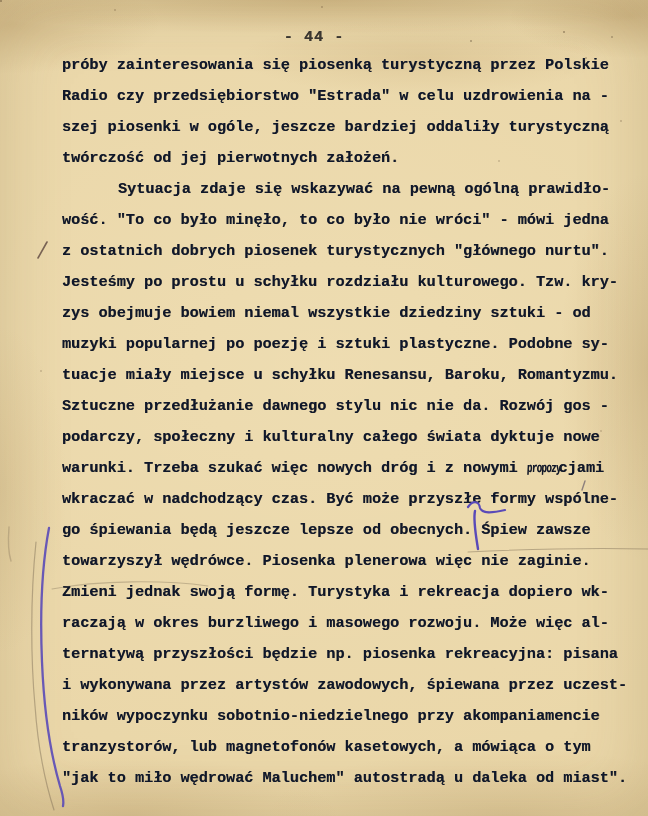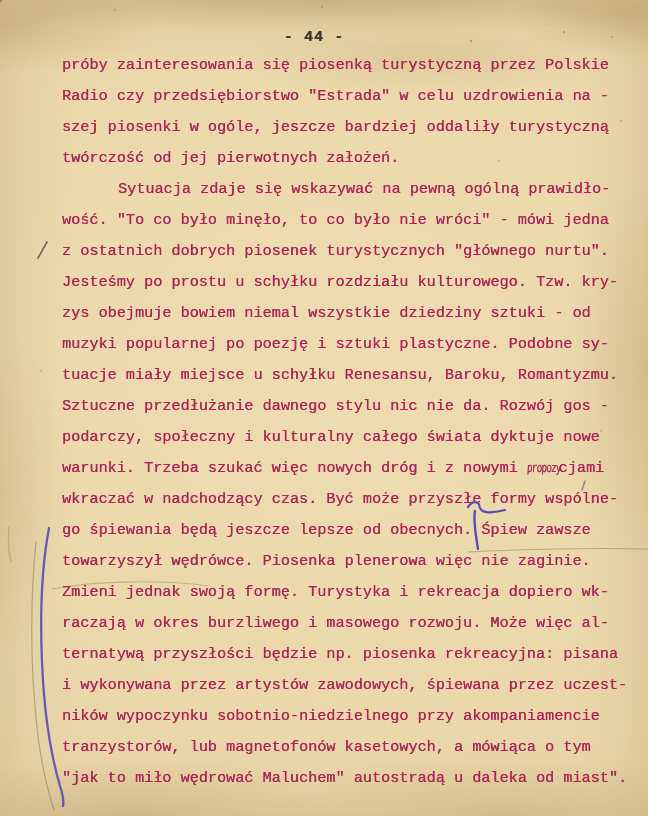--- a/index.html
+++ b/index.html
@@ -32,22 +32,22 @@
       498px 160px 0 rgba(92,72,50,0.25), 620px 120px 0 rgba(92,72,50,0.3),
       40px 370px 0 rgba(92,72,50,0.25), 600px 430px 0 rgba(92,72,50,0.25);
   }
   .page-number{
     position:absolute;top:28px;left:0;width:100%;margin-left:-10px;
     text-align:center;font-size:15.2px;font-weight:700;letter-spacing:1px;
     color:#3a3630;text-shadow:0.3px 0.3px 0.5px rgba(58,54,48,0.75);
   }
   .text-block{
     position:absolute;left:62px;top:50px;width:575px;
-    font-size:15.2px;line-height:31px;font-weight:400;white-space:pre;
-    color:#be185d;text-shadow:0.3px 0.3px 0.5px rgba(58,54,48,0.7);
+    font-size:15.2px;line-height:31px;font-weight:700;white-space:pre;
+    color:#0f172a;text-shadow:0.3px 0.3px 0.5px rgba(58,54,48,0.7);
   }
   .line{height:31px;}
   .line.indent{padding-left:56px;}
   .squeezed{
     display:inline-block;font-size:13.5px;letter-spacing:-1px;
     transform:scaleX(0.68) skewX(-4deg);transform-origin:left center;
     margin-right:-18px;
   }
   svg.annotations{position:absolute;inset:0;pointer-events:none;}
   .pen{stroke:var(--pen,#5a4ab8);fill:none;stroke-linecap:round;}

